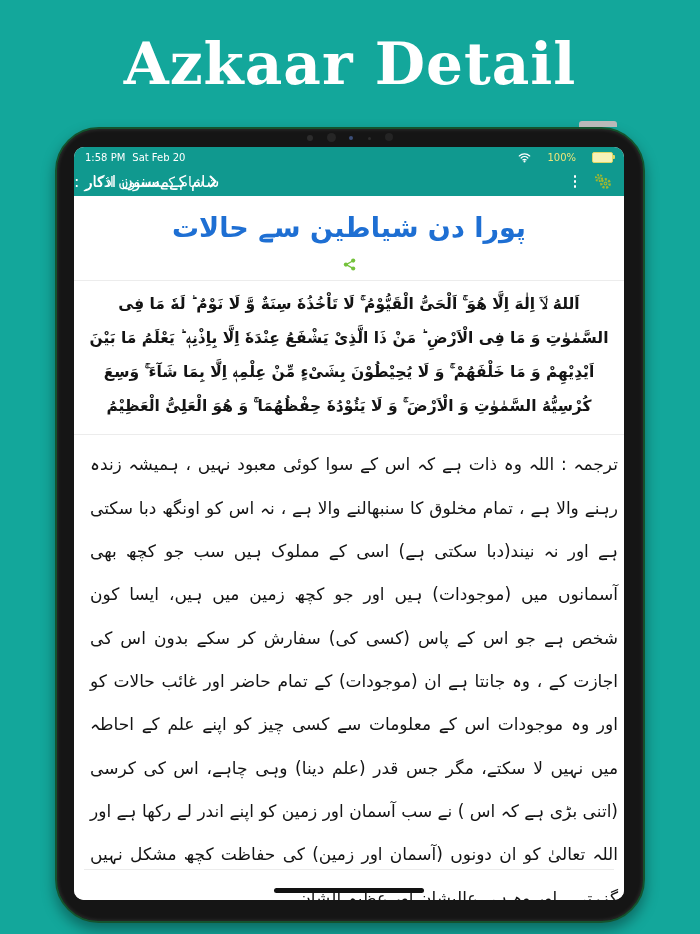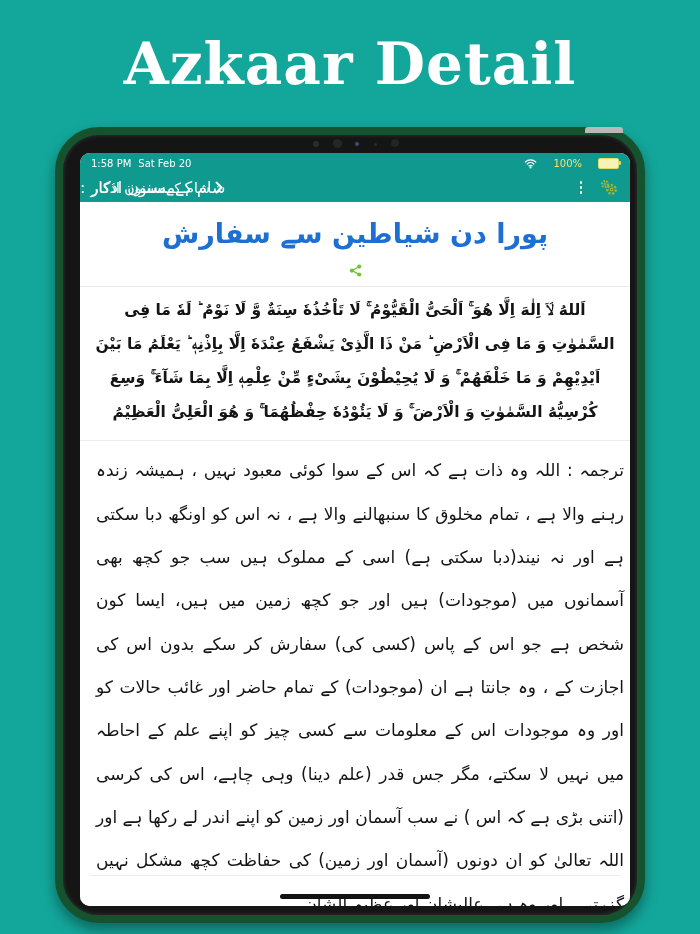--- a/index.html
+++ b/index.html
@@ -11,21 +11,21 @@
   
   .banner-title{
     position:absolute;top:30px;left:0;width:700px;
     text-align:center;color:#ffffff;
     font-family:"DejaVu Serif","Liberation Serif",serif;
     font-weight:700;font-size:58px;letter-spacing:1px;
   }
   
   .device{
     position:absolute;left:55px;top:127px;width:590px;height:796px;
-    background:#151515;border:8px solid #14532d;border-radius:44px;
+    background:#151515;border:2px solid #14532d;border-radius:44px;
     box-sizing:border-box;
     box-shadow:0 7px 14px rgba(0,0,0,.38), inset 0 0 4px rgba(255,255,255,.15);
   }
   .power-button{
     position:absolute;left:522px;top:-8px;width:38px;height:6px;
     background:#b9b9b9;border-radius:3px 3px 0 0;
   }
   .cam-dot{position:absolute;border-radius:50%;background:#2c2c2c;}
   .cam-dot.d1{left:250px;top:6px;width:6px;height:6px;}
   .cam-dot.d2{left:270px;top:4px;width:9px;height:9px;background:#262626;}
@@ -143,21 +143,21 @@
               <circle cx="5" cy="5" r="1.1" fill="none" stroke="#A4B82E" stroke-width="1"></circle>
               <circle cx="11.5" cy="10.5" r="4.2" fill="none" stroke="#A4B82E" stroke-width="2.4" stroke-dasharray="2.2 1.5"></circle>
               <circle cx="11.5" cy="10.5" r="1.4" fill="none" stroke="#A4B82E" stroke-width="1.1"></circle>
             </svg>
           </span>
         </div>
       </div>
     </div>
 
     <div class="content">
-      <div class="heading" lang="ur">پورا دن شیاطین سے سفارش</div>
+      <div class="heading" lang="ur">پورا دن شیاطین سے حالات</div>
 
       <div class="share-row">
         <span style="display:inline-block;">
           <span>
             <svg width="13" height="13" viewBox="0 0 13 13">
               <line x1="3.2" y1="6.6" x2="10" y2="2.7" stroke="#74C23C" stroke-width="1.3"></line>
               <line x1="3.2" y1="6.6" x2="10" y2="10.4" stroke="#74C23C" stroke-width="1.3"></line>
               <circle cx="10.2" cy="2.6" r="2.1" fill="#74C23C"></circle>
               <circle cx="2.9" cy="6.6" r="2.1" fill="#74C23C"></circle>
               <circle cx="10.2" cy="10.5" r="2.1" fill="#74C23C"></circle>

